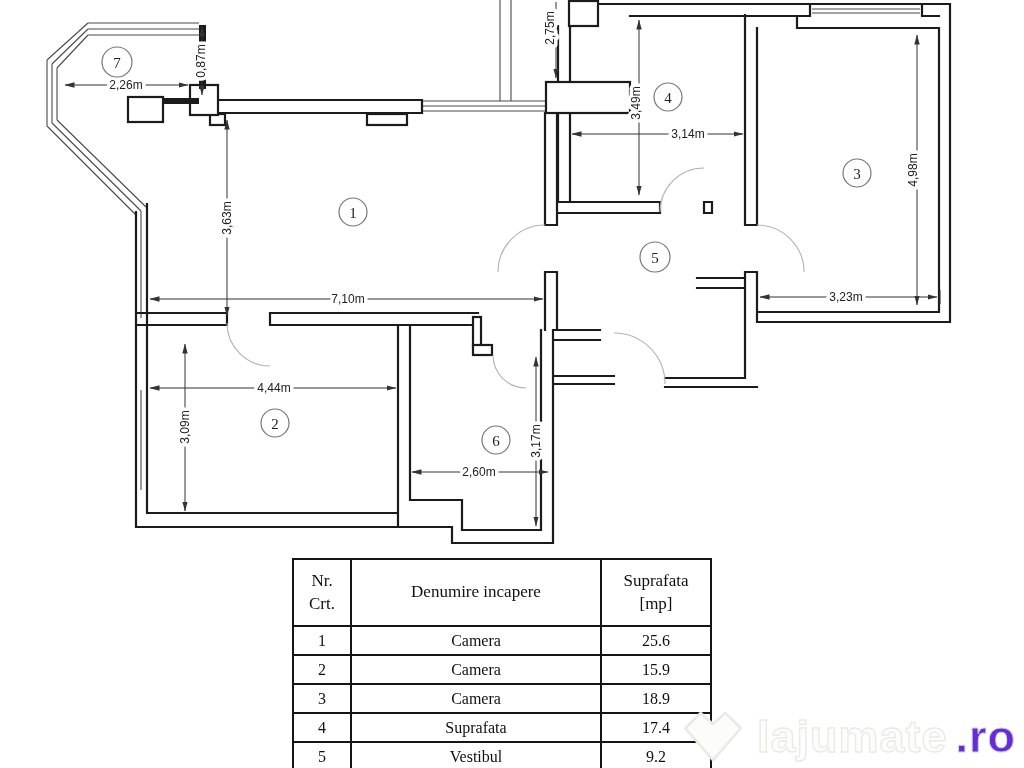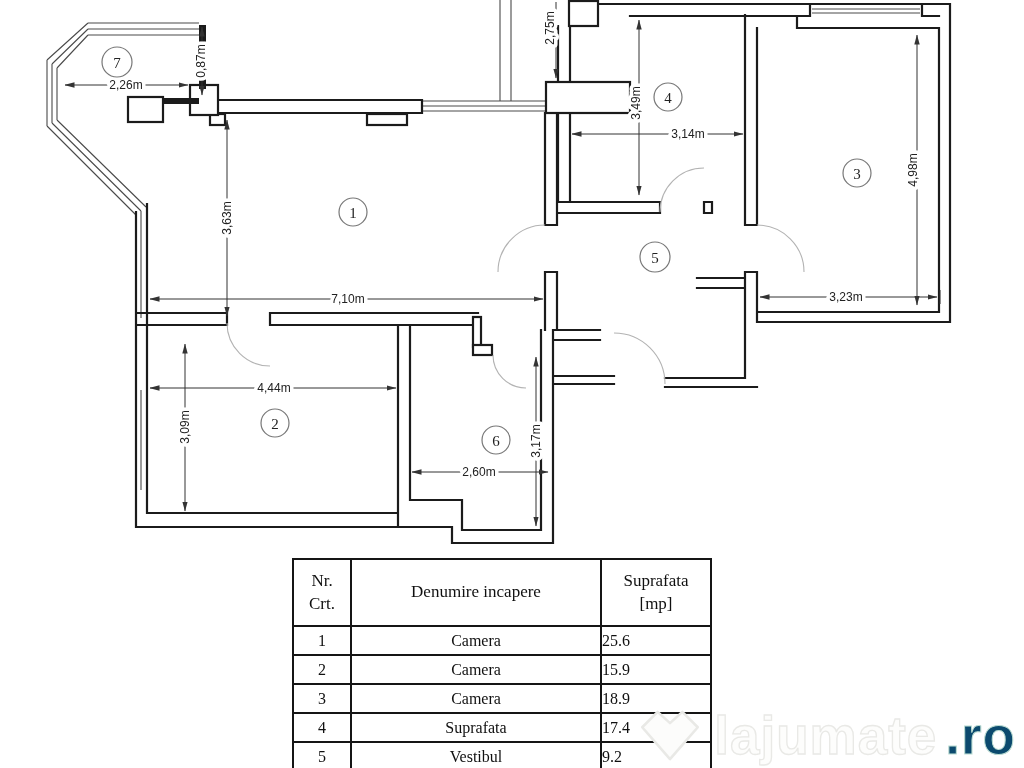--- a/index.html
+++ b/index.html
@@ -31,33 +31,33 @@
     table-layout:fixed; width:418px;
   }
   table.areas th, table.areas td { border:2px solid #151515; background:#fff; }
   table.areas th {
     font-weight:normal; font-size:17px; text-align:center; vertical-align:middle;
     height:63px; white-space:pre-line; line-height:1.35;
   }
   table.areas td { font-size:16px; height:27px; padding:0; line-height:1; }
   td.c-nr   { text-align:center; }
   td.c-name { text-align:center; padding-left:9px; }
-  td.c-area { text-align:left; }
+  td.c-area { text-align:center; }
   
   .watermark {
     position:absolute; right:8px; bottom:2px;
     display:flex; align-items:center; gap:8px; pointer-events:none;
   }
   .wm-text {
-    font-family:"Liberation Sans", sans-serif; font-weight:bold; font-size:53px;
+    font-family:"Liberation Sans", sans-serif; font-weight:bold; font-size:45px;
     letter-spacing:1px; color:#fdfdfc;
     -webkit-text-stroke:1.3px #e9e9e6;
   }
   .wm-tld {
-    color:#0c4a6e; -webkit-text-stroke:1px #bdded4;
+    color:#6d28d9; -webkit-text-stroke:1px #bdded4;
   }
 </style>
 </head>
 <body>
 
 <div id="screen">
 
   <svg width="1024" height="768" viewBox="0 0 1024 768" style="position:absolute;left:0;top:0;">
     <defs>
       <marker id="arr" viewBox="0 0 10 7" refX="9.5" refY="3.5" markerWidth="10" markerHeight="7" orient="auto-start-reverse">

